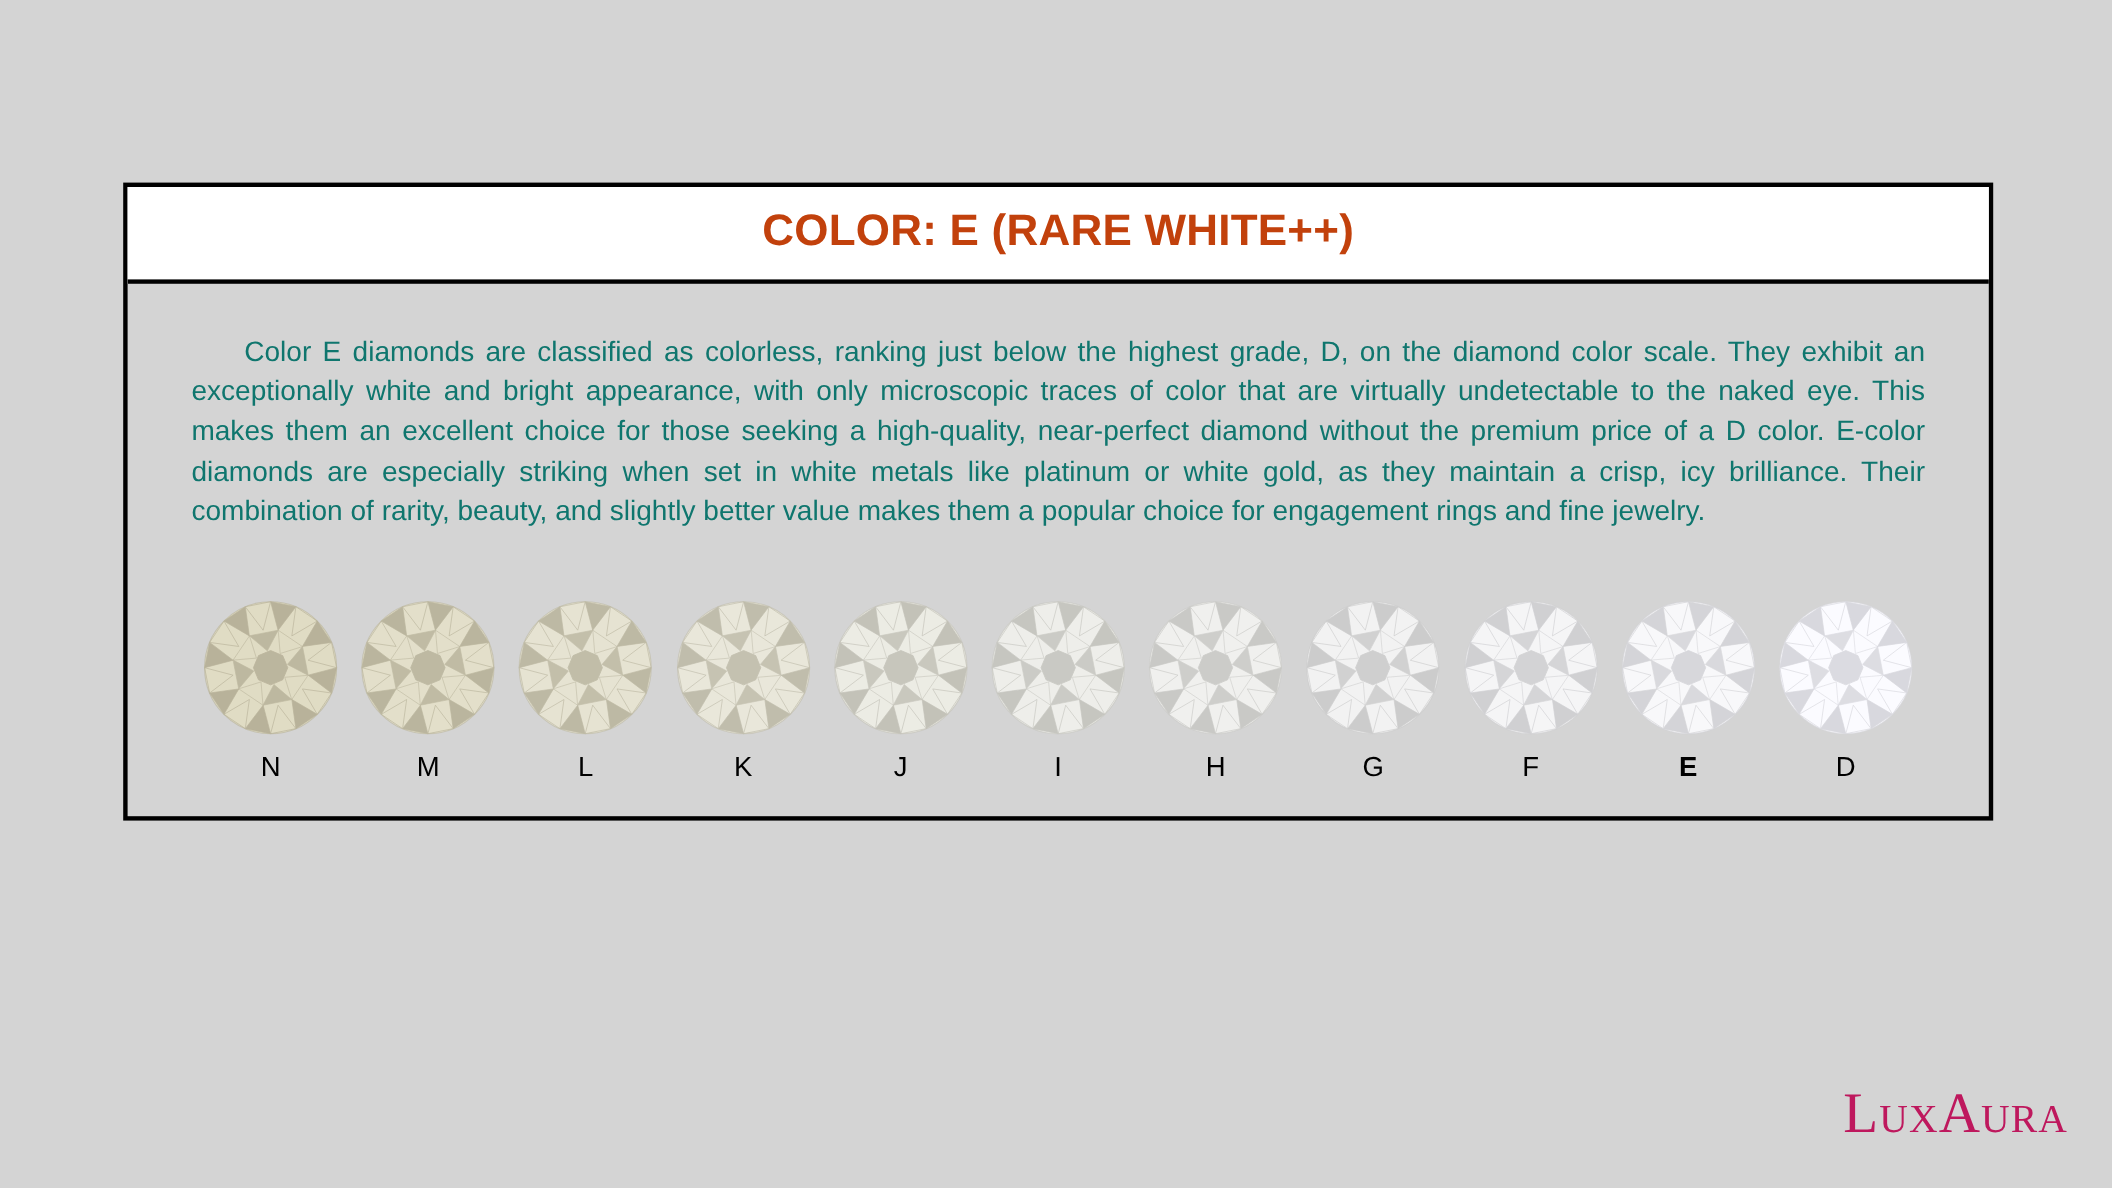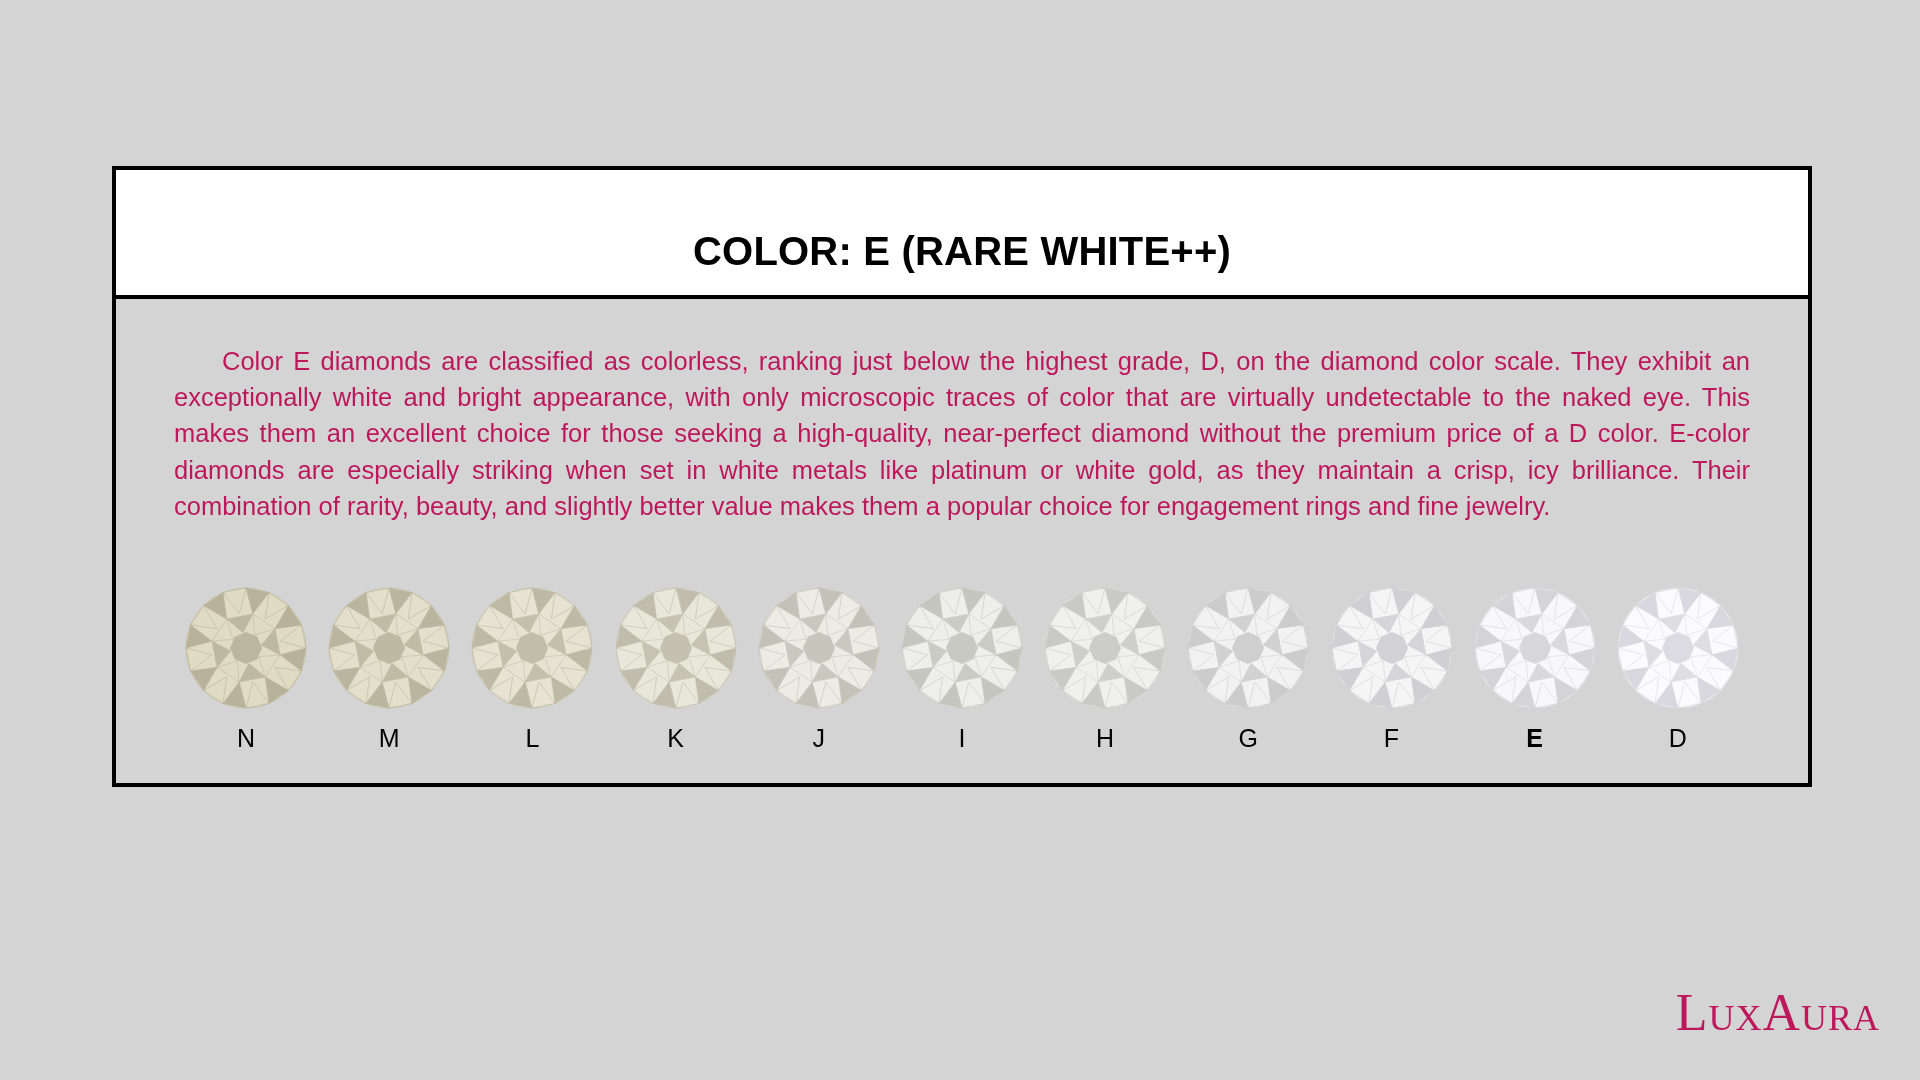--- a/index.html
+++ b/index.html
@@ -28,33 +28,32 @@
   .card-header {
     background: #ffffff;
     border-bottom: 4px solid #000;
     text-align: center;
     padding: 18px 10px 22px 10px;
   }
   .card-header .title {
     font-size: 40px;
     font-weight: bold;
     letter-spacing: 0.2px;
-    color: #000000;
+    color: #c2410c;
     line-height: 1.1;
-    margin-top: 41px;
   }
 
   .card-body {
     padding: 44px 58px 30px 58px;
   }
 
   .description {
     font-size: 25.5px;
     line-height: 1.42;
-    color: #be185d;
+    color: #0f766e;
     text-align: justify;
     text-indent: 48px;
     margin: 0;
   }
 
   .scale {
     margin-top: 60px;
     display: flex;
     justify-content: space-between;
     align-items: flex-end;

